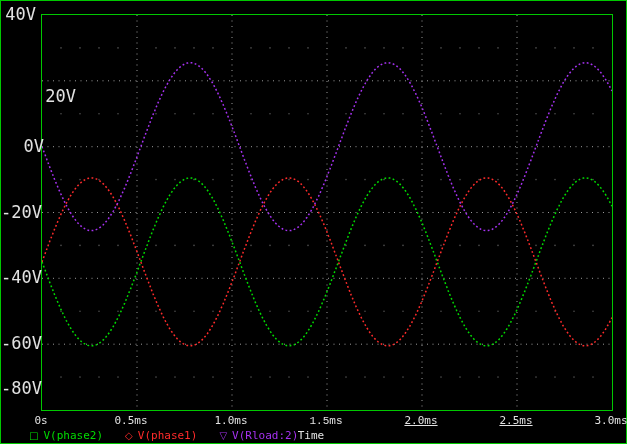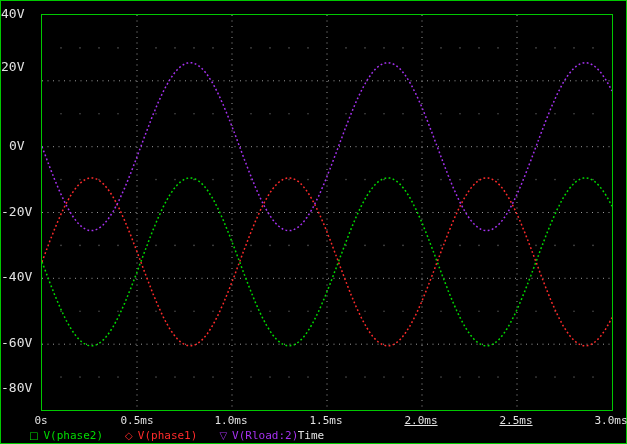--- a/index.html
+++ b/index.html
@@ -13,22 +13,22 @@
     border: 1px solid var(--frame, #00C800);
     background: #000;
   }
   #plot-area {
     position: absolute; left: 40px; top: 13px; width: 572px; height: 397px;
     box-sizing: border-box; border: 1px solid var(--frame, #00C800);
   }
   #plot-svg { position: absolute; left: 0; top: 0; display: block; }
   #y-labels { position: absolute; left: 0; top: 0; width: 36px; height: 444px; }
   .ylab {
-    position: absolute; left: 0; width: 35px; text-align: left;
-    font-size: 13px; line-height: 12px; color: var(--text, #E2E2E2); white-space: nowrap;
+    position: absolute; left: 0; width: 35px; text-align: right;
+    font-size: 17px; line-height: 12px; color: var(--text, #E2E2E2); white-space: nowrap;
   }
   #x-labels { position: absolute; left: 0; top: 414px; width: 505px; height: 13px; }
   .xlab {
     position: absolute; top: 0; transform: translateX(-50%);
     font-size: 11px; line-height: 12px; color: var(--text, #E2E2E2); white-space: nowrap;
   }
   #legend {
     position: absolute; left: 28px; top: 428px; display: flex; gap: 22px;
     font-size: 11px; line-height: 13px;
   }
@@ -199,32 +199,32 @@
         <line x1="0" y1="197.5" x2="570" y2="197.5" stroke="#9A9A9A" stroke-width="1" stroke-dasharray="1 4.5"></line>
         <line x1="0" y1="263.3" x2="570" y2="263.3" stroke="#9A9A9A" stroke-width="1" stroke-dasharray="1 4.5"></line>
         <line x1="0" y1="329.2" x2="570" y2="329.2" stroke="#9A9A9A" stroke-width="1" stroke-dasharray="1 4.5"></line>
         <path d="M0.0 246.9 L1.4 250.7 L2.9 254.5 L4.3 258.2 L5.7 262.0 L7.1 265.7 L8.5 269.4 L10.0 273.1 L11.4 276.6 L12.8 280.2 L14.3 283.6 L15.7 287.0 L17.1 290.3 L18.5 293.5 L20.0 296.6 L21.4 299.6 L22.8 302.5 L24.2 305.3 L25.7 308.0 L27.1 310.5 L28.5 312.9 L29.9 315.2 L31.4 317.4 L32.8 319.4 L34.2 321.2 L35.6 322.9 L37.1 324.4 L38.5 325.8 L39.9 327.0 L41.3 328.1 L42.8 328.9 L44.2 329.7 L45.6 330.2 L47.0 330.6 L48.5 330.8 L49.9 330.8 L51.3 330.7 L52.7 330.3 L54.2 329.9 L55.6 329.2 L57.0 328.4 L58.4 327.4 L59.9 326.2 L61.3 324.9 L62.7 323.4 L64.1 321.8 L65.6 320.0 L67.0 318.0 L68.4 316.0 L69.8 313.7 L71.3 311.4 L72.7 308.9 L74.1 306.2 L75.5 303.5 L77.0 300.6 L78.4 297.6 L79.8 294.6 L81.2 291.4 L82.7 288.1 L84.1 284.8 L85.5 281.3 L86.9 277.8 L88.4 274.3 L89.8 270.6 L91.2 267.0 L92.6 263.3 L94.1 259.5 L95.5 255.7 L96.9 251.9 L98.3 248.1 L99.8 244.3 L101.2 240.5 L102.6 236.8 L104.0 233.0 L105.5 229.3 L106.9 225.6 L108.3 221.9 L109.7 218.3 L111.1 214.8 L112.6 211.3 L114.0 207.9 L115.4 204.5 L116.8 201.3 L118.3 198.2 L119.7 195.1 L121.1 192.2 L122.5 189.3 L124.0 186.6 L125.4 184.0 L126.8 181.6 L128.2 179.3 L129.7 177.1 L131.1 175.0 L132.5 173.1 L133.9 171.4 L135.4 169.8 L136.8 168.4 L138.2 167.1 L139.6 166.0 L141.1 165.1 L142.5 164.3 L143.9 163.7 L145.3 163.3 L146.8 163.0 L148.2 162.9 L149.6 163.0 L151.0 163.3 L152.5 163.7 L153.9 164.3 L155.3 165.1 L156.7 166.0 L158.2 167.1 L159.6 168.4 L161.0 169.8 L162.4 171.4 L163.9 173.1 L165.3 175.0 L166.7 177.1 L168.1 179.3 L169.6 181.6 L171.0 184.0 L172.4 186.6 L173.8 189.3 L175.3 192.2 L176.7 195.1 L178.1 198.2 L179.5 201.3 L181.0 204.5 L182.4 207.9 L183.8 211.3 L185.2 214.8 L186.7 218.3 L188.1 221.9 L189.5 225.6 L190.9 229.3 L192.4 233.0 L193.8 236.8 L195.2 240.5 L196.6 244.3 L198.1 248.1 L199.5 251.9 L200.9 255.7 L202.3 259.5 L203.8 263.3 L205.2 267.0 L206.6 270.6 L208.0 274.3 L209.5 277.8 L210.9 281.3 L212.3 284.8 L213.7 288.1 L215.2 291.4 L216.6 294.6 L218.0 297.6 L219.4 300.6 L220.9 303.5 L222.3 306.2 L223.7 308.9 L225.1 311.4 L226.6 313.7 L228.0 316.0 L229.4 318.0 L230.8 320.0 L232.3 321.8 L233.7 323.4 L235.1 324.9 L236.5 326.2 L238.0 327.4 L239.4 328.4 L240.8 329.2 L242.2 329.9 L243.7 330.3 L245.1 330.7 L246.5 330.8 L247.9 330.8 L249.4 330.6 L250.8 330.2 L252.2 329.7 L253.7 328.9 L255.1 328.1 L256.5 327.0 L257.9 325.8 L259.4 324.4 L260.8 322.9 L262.2 321.2 L263.6 319.4 L265.1 317.4 L266.5 315.2 L267.9 312.9 L269.3 310.5 L270.8 308.0 L272.2 305.3 L273.6 302.5 L275.0 299.6 L276.5 296.6 L277.9 293.5 L279.3 290.3 L280.7 287.0 L282.2 283.6 L283.6 280.2 L285.0 276.6 L286.4 273.1 L287.9 269.4 L289.3 265.7 L290.7 262.0 L292.1 258.2 L293.6 254.5 L295.0 250.7 L296.4 246.9 L297.8 243.1 L299.3 239.3 L300.7 235.5 L302.1 231.7 L303.5 228.0 L305.0 224.3 L306.4 220.7 L307.8 217.1 L309.2 213.6 L310.7 210.1 L312.1 206.7 L313.5 203.5 L314.9 200.2 L316.4 197.1 L317.8 194.1 L319.2 191.2 L320.6 188.4 L322.1 185.8 L323.5 183.2 L324.9 180.8 L326.3 178.5 L327.8 176.4 L329.2 174.4 L330.6 172.6 L332.0 170.9 L333.5 169.3 L334.9 168.0 L336.3 166.7 L337.7 165.7 L339.2 164.8 L340.6 164.1 L342.0 163.5 L343.4 163.2 L344.9 163.0 L346.3 162.9 L347.7 163.1 L349.1 163.4 L350.6 163.9 L352.0 164.6 L353.4 165.4 L354.8 166.4 L356.3 167.5 L357.7 168.9 L359.1 170.3 L360.5 172.0 L362.0 173.8 L363.4 175.7 L364.8 177.8 L366.2 180.0 L367.7 182.4 L369.1 184.9 L370.5 187.5 L371.9 190.3 L373.4 193.1 L374.8 196.1 L376.2 199.2 L377.6 202.4 L379.1 205.6 L380.5 209.0 L381.9 212.4 L383.3 215.9 L384.8 219.5 L386.2 223.1 L387.6 226.8 L389.0 230.5 L390.5 234.2 L391.9 238.0 L393.3 241.8 L394.7 245.6 L396.2 249.4 L397.6 253.2 L399.0 257.0 L400.4 260.8 L401.9 264.5 L403.3 268.2 L404.7 271.8 L406.1 275.5 L407.6 279.0 L409.0 282.5 L410.4 285.9 L411.8 289.2 L413.3 292.4 L414.7 295.6 L416.1 298.6 L417.5 301.6 L419.0 304.4 L420.4 307.1 L421.8 309.7 L423.2 312.2 L424.7 314.5 L426.1 316.7 L427.5 318.7 L428.9 320.6 L430.3 322.3 L431.8 323.9 L433.2 325.4 L434.6 326.6 L436.0 327.7 L437.5 328.7 L438.9 329.4 L440.3 330.0 L441.7 330.5 L443.2 330.7 L444.6 330.8 L446.0 330.7 L447.4 330.5 L448.9 330.0 L450.3 329.4 L451.7 328.7 L453.1 327.7 L454.6 326.6 L456.0 325.4 L457.4 323.9 L458.8 322.3 L460.3 320.6 L461.7 318.7 L463.1 316.7 L464.5 314.5 L466.0 312.2 L467.4 309.7 L468.8 307.1 L470.2 304.4 L471.7 301.6 L473.1 298.6 L474.5 295.6 L475.9 292.4 L477.4 289.2 L478.8 285.9 L480.2 282.5 L481.6 279.0 L483.1 275.5 L484.5 271.8 L485.9 268.2 L487.3 264.5 L488.8 260.8 L490.2 257.0 L491.6 253.2 L493.0 249.4 L494.5 245.6 L495.9 241.8 L497.3 238.0 L498.7 234.2 L500.2 230.5 L501.6 226.8 L503.0 223.1 L504.4 219.5 L505.9 215.9 L507.3 212.4 L508.7 209.0 L510.1 205.6 L511.6 202.4 L513.0 199.2 L514.4 196.1 L515.8 193.1 L517.3 190.3 L518.7 187.5 L520.1 184.9 L521.5 182.4 L523.0 180.0 L524.4 177.8 L525.8 175.7 L527.2 173.8 L528.7 172.0 L530.1 170.3 L531.5 168.9 L532.9 167.5 L534.4 166.4 L535.8 165.4 L537.2 164.6 L538.6 163.9 L540.1 163.4 L541.5 163.1 L542.9 162.9 L544.3 163.0 L545.8 163.2 L547.2 163.5 L548.6 164.1 L550.0 164.8 L551.5 165.7 L552.9 166.7 L554.3 168.0 L555.7 169.3 L557.2 170.9 L558.6 172.6 L560.0 174.4 L561.4 176.4 L562.9 178.5 L564.3 180.8 L565.7 183.2 L567.1 185.8 L568.6 188.4 L570.0 191.2" fill="none" stroke="#00DC00" stroke-width="1.5" stroke-dasharray="1.8 2.4"></path>
         <path d="M0.0 246.9 L1.4 243.1 L2.9 239.3 L4.3 235.5 L5.7 231.7 L7.1 228.0 L8.5 224.3 L10.0 220.7 L11.4 217.1 L12.8 213.6 L14.3 210.1 L15.7 206.7 L17.1 203.5 L18.5 200.2 L20.0 197.1 L21.4 194.1 L22.8 191.2 L24.2 188.4 L25.7 185.8 L27.1 183.2 L28.5 180.8 L29.9 178.5 L31.4 176.4 L32.8 174.4 L34.2 172.6 L35.6 170.9 L37.1 169.3 L38.5 168.0 L39.9 166.7 L41.3 165.7 L42.8 164.8 L44.2 164.1 L45.6 163.5 L47.0 163.2 L48.5 163.0 L49.9 162.9 L51.3 163.1 L52.7 163.4 L54.2 163.9 L55.6 164.6 L57.0 165.4 L58.4 166.4 L59.9 167.5 L61.3 168.9 L62.7 170.3 L64.1 172.0 L65.6 173.8 L67.0 175.7 L68.4 177.8 L69.8 180.0 L71.3 182.4 L72.7 184.9 L74.1 187.5 L75.5 190.3 L77.0 193.1 L78.4 196.1 L79.8 199.2 L81.2 202.4 L82.7 205.6 L84.1 209.0 L85.5 212.4 L86.9 215.9 L88.4 219.5 L89.8 223.1 L91.2 226.8 L92.6 230.5 L94.1 234.2 L95.5 238.0 L96.9 241.8 L98.3 245.6 L99.8 249.4 L101.2 253.2 L102.6 257.0 L104.0 260.8 L105.5 264.5 L106.9 268.2 L108.3 271.8 L109.7 275.5 L111.1 279.0 L112.6 282.5 L114.0 285.9 L115.4 289.2 L116.8 292.4 L118.3 295.6 L119.7 298.6 L121.1 301.6 L122.5 304.4 L124.0 307.1 L125.4 309.7 L126.8 312.2 L128.2 314.5 L129.7 316.7 L131.1 318.7 L132.5 320.6 L133.9 322.3 L135.4 323.9 L136.8 325.4 L138.2 326.6 L139.6 327.7 L141.1 328.7 L142.5 329.4 L143.9 330.0 L145.3 330.5 L146.8 330.7 L148.2 330.8 L149.6 330.7 L151.0 330.5 L152.5 330.0 L153.9 329.4 L155.3 328.7 L156.7 327.7 L158.2 326.6 L159.6 325.4 L161.0 323.9 L162.4 322.3 L163.9 320.6 L165.3 318.7 L166.7 316.7 L168.1 314.5 L169.6 312.2 L171.0 309.7 L172.4 307.1 L173.8 304.4 L175.3 301.6 L176.7 298.6 L178.1 295.6 L179.5 292.4 L181.0 289.2 L182.4 285.9 L183.8 282.5 L185.2 279.0 L186.7 275.5 L188.1 271.8 L189.5 268.2 L190.9 264.5 L192.4 260.8 L193.8 257.0 L195.2 253.2 L196.6 249.4 L198.1 245.6 L199.5 241.8 L200.9 238.0 L202.3 234.2 L203.8 230.5 L205.2 226.8 L206.6 223.1 L208.0 219.5 L209.5 215.9 L210.9 212.4 L212.3 209.0 L213.7 205.6 L215.2 202.4 L216.6 199.2 L218.0 196.1 L219.4 193.1 L220.9 190.3 L222.3 187.5 L223.7 184.9 L225.1 182.4 L226.6 180.0 L228.0 177.8 L229.4 175.7 L230.8 173.8 L232.3 172.0 L233.7 170.3 L235.1 168.9 L236.5 167.5 L238.0 166.4 L239.4 165.4 L240.8 164.6 L242.2 163.9 L243.7 163.4 L245.1 163.1 L246.5 162.9 L247.9 163.0 L249.4 163.2 L250.8 163.5 L252.2 164.1 L253.7 164.8 L255.1 165.7 L256.5 166.7 L257.9 168.0 L259.4 169.3 L260.8 170.9 L262.2 172.6 L263.6 174.4 L265.1 176.4 L266.5 178.5 L267.9 180.8 L269.3 183.2 L270.8 185.8 L272.2 188.4 L273.6 191.2 L275.0 194.1 L276.5 197.1 L277.9 200.2 L279.3 203.5 L280.7 206.7 L282.2 210.1 L283.6 213.6 L285.0 217.1 L286.4 220.7 L287.9 224.3 L289.3 228.0 L290.7 231.7 L292.1 235.5 L293.6 239.3 L295.0 243.1 L296.4 246.9 L297.8 250.7 L299.3 254.5 L300.7 258.2 L302.1 262.0 L303.5 265.7 L305.0 269.4 L306.4 273.1 L307.8 276.6 L309.2 280.2 L310.7 283.6 L312.1 287.0 L313.5 290.3 L314.9 293.5 L316.4 296.6 L317.8 299.6 L319.2 302.5 L320.6 305.3 L322.1 308.0 L323.5 310.5 L324.9 312.9 L326.3 315.2 L327.8 317.4 L329.2 319.4 L330.6 321.2 L332.0 322.9 L333.5 324.4 L334.9 325.8 L336.3 327.0 L337.7 328.1 L339.2 328.9 L340.6 329.7 L342.0 330.2 L343.4 330.6 L344.9 330.8 L346.3 330.8 L347.7 330.7 L349.1 330.3 L350.6 329.9 L352.0 329.2 L353.4 328.4 L354.8 327.4 L356.3 326.2 L357.7 324.9 L359.1 323.4 L360.5 321.8 L362.0 320.0 L363.4 318.0 L364.8 316.0 L366.2 313.7 L367.7 311.4 L369.1 308.9 L370.5 306.2 L371.9 303.5 L373.4 300.6 L374.8 297.6 L376.2 294.6 L377.6 291.4 L379.1 288.1 L380.5 284.8 L381.9 281.3 L383.3 277.8 L384.8 274.3 L386.2 270.6 L387.6 267.0 L389.0 263.3 L390.5 259.5 L391.9 255.7 L393.3 251.9 L394.7 248.1 L396.2 244.3 L397.6 240.5 L399.0 236.8 L400.4 233.0 L401.9 229.3 L403.3 225.6 L404.7 221.9 L406.1 218.3 L407.6 214.8 L409.0 211.3 L410.4 207.9 L411.8 204.5 L413.3 201.3 L414.7 198.2 L416.1 195.1 L417.5 192.2 L419.0 189.3 L420.4 186.6 L421.8 184.0 L423.2 181.6 L424.7 179.3 L426.1 177.1 L427.5 175.0 L428.9 173.1 L430.3 171.4 L431.8 169.8 L433.2 168.4 L434.6 167.1 L436.0 166.0 L437.5 165.1 L438.9 164.3 L440.3 163.7 L441.7 163.3 L443.2 163.0 L444.6 162.9 L446.0 163.0 L447.4 163.3 L448.9 163.7 L450.3 164.3 L451.7 165.1 L453.1 166.0 L454.6 167.1 L456.0 168.4 L457.4 169.8 L458.8 171.4 L460.3 173.1 L461.7 175.0 L463.1 177.1 L464.5 179.3 L466.0 181.6 L467.4 184.0 L468.8 186.6 L470.2 189.3 L471.7 192.2 L473.1 195.1 L474.5 198.2 L475.9 201.3 L477.4 204.5 L478.8 207.9 L480.2 211.3 L481.6 214.8 L483.1 218.3 L484.5 221.9 L485.9 225.6 L487.3 229.3 L488.8 233.0 L490.2 236.8 L491.6 240.5 L493.0 244.3 L494.5 248.1 L495.9 251.9 L497.3 255.7 L498.7 259.5 L500.2 263.3 L501.6 267.0 L503.0 270.6 L504.4 274.3 L505.9 277.8 L507.3 281.3 L508.7 284.8 L510.1 288.1 L511.6 291.4 L513.0 294.6 L514.4 297.6 L515.8 300.6 L517.3 303.5 L518.7 306.2 L520.1 308.9 L521.5 311.4 L523.0 313.7 L524.4 316.0 L525.8 318.0 L527.2 320.0 L528.7 321.8 L530.1 323.4 L531.5 324.9 L532.9 326.2 L534.4 327.4 L535.8 328.4 L537.2 329.2 L538.6 329.9 L540.1 330.3 L541.5 330.7 L542.9 330.8 L544.3 330.8 L545.8 330.6 L547.2 330.2 L548.6 329.7 L550.0 328.9 L551.5 328.1 L552.9 327.0 L554.3 325.8 L555.7 324.4 L557.2 322.9 L558.6 321.2 L560.0 319.4 L561.4 317.4 L562.9 315.2 L564.3 312.9 L565.7 310.5 L567.1 308.0 L568.6 305.3 L570.0 302.5" fill="none" stroke="#FF2B2B" stroke-width="1.5" stroke-dasharray="1.8 2.4"></path>
         <path d="M0.0 131.7 L1.4 135.5 L2.9 139.3 L4.3 143.0 L5.7 146.8 L7.1 150.5 L8.5 154.2 L10.0 157.8 L11.4 161.4 L12.8 165.0 L14.3 168.4 L15.7 171.8 L17.1 175.1 L18.5 178.3 L20.0 181.4 L21.4 184.4 L22.8 187.3 L24.2 190.1 L25.7 192.8 L27.1 195.3 L28.5 197.7 L29.9 200.0 L31.4 202.2 L32.8 204.1 L34.2 206.0 L35.6 207.7 L37.1 209.2 L38.5 210.6 L39.9 211.8 L41.3 212.9 L42.8 213.7 L44.2 214.4 L45.6 215.0 L47.0 215.4 L48.5 215.6 L49.9 215.6 L51.3 215.5 L52.7 215.1 L54.2 214.6 L55.6 214.0 L57.0 213.2 L58.4 212.2 L59.9 211.0 L61.3 209.7 L62.7 208.2 L64.1 206.6 L65.6 204.8 L67.0 202.8 L68.4 200.7 L69.8 198.5 L71.3 196.1 L72.7 193.6 L74.1 191.0 L75.5 188.3 L77.0 185.4 L78.4 182.4 L79.8 179.3 L81.2 176.2 L82.7 172.9 L84.1 169.5 L85.5 166.1 L86.9 162.6 L88.4 159.0 L89.8 155.4 L91.2 151.8 L92.6 148.0 L94.1 144.3 L95.5 140.5 L96.9 136.7 L98.3 132.9 L99.8 129.1 L101.2 125.3 L102.6 121.5 L104.0 117.8 L105.5 114.0 L106.9 110.4 L108.3 106.7 L109.7 103.1 L111.1 99.5 L112.6 96.1 L114.0 92.7 L115.4 89.3 L116.8 86.1 L118.3 82.9 L119.7 79.9 L121.1 77.0 L122.5 74.1 L124.0 71.4 L125.4 68.8 L126.8 66.4 L128.2 64.1 L129.7 61.9 L131.1 59.8 L132.5 57.9 L133.9 56.2 L135.4 54.6 L136.8 53.2 L138.2 51.9 L139.6 50.8 L141.1 49.9 L142.5 49.1 L143.9 48.5 L145.3 48.1 L146.8 47.8 L148.2 47.7 L149.6 47.8 L151.0 48.1 L152.5 48.5 L153.9 49.1 L155.3 49.9 L156.7 50.8 L158.2 51.9 L159.6 53.2 L161.0 54.6 L162.4 56.2 L163.9 57.9 L165.3 59.8 L166.7 61.9 L168.1 64.1 L169.6 66.4 L171.0 68.8 L172.4 71.4 L173.8 74.1 L175.3 77.0 L176.7 79.9 L178.1 82.9 L179.5 86.1 L181.0 89.3 L182.4 92.7 L183.8 96.1 L185.2 99.5 L186.7 103.1 L188.1 106.7 L189.5 110.4 L190.9 114.0 L192.4 117.8 L193.8 121.5 L195.2 125.3 L196.6 129.1 L198.1 132.9 L199.5 136.7 L200.9 140.5 L202.3 144.3 L203.8 148.0 L205.2 151.8 L206.6 155.4 L208.0 159.0 L209.5 162.6 L210.9 166.1 L212.3 169.5 L213.7 172.9 L215.2 176.2 L216.6 179.3 L218.0 182.4 L219.4 185.4 L220.9 188.3 L222.3 191.0 L223.7 193.6 L225.1 196.1 L226.6 198.5 L228.0 200.7 L229.4 202.8 L230.8 204.8 L232.3 206.6 L233.7 208.2 L235.1 209.7 L236.5 211.0 L238.0 212.2 L239.4 213.2 L240.8 214.0 L242.2 214.6 L243.7 215.1 L245.1 215.5 L246.5 215.6 L247.9 215.6 L249.4 215.4 L250.8 215.0 L252.2 214.4 L253.7 213.7 L255.1 212.9 L256.5 211.8 L257.9 210.6 L259.4 209.2 L260.8 207.7 L262.2 206.0 L263.6 204.1 L265.1 202.2 L266.5 200.0 L267.9 197.7 L269.3 195.3 L270.8 192.8 L272.2 190.1 L273.6 187.3 L275.0 184.4 L276.5 181.4 L277.9 178.3 L279.3 175.1 L280.7 171.8 L282.2 168.4 L283.6 165.0 L285.0 161.4 L286.4 157.8 L287.9 154.2 L289.3 150.5 L290.7 146.8 L292.1 143.0 L293.6 139.3 L295.0 135.5 L296.4 131.7 L297.8 127.9 L299.3 124.1 L300.7 120.3 L302.1 116.5 L303.5 112.8 L305.0 109.1 L306.4 105.5 L307.8 101.9 L309.2 98.4 L310.7 94.9 L312.1 91.5 L313.5 88.2 L314.9 85.0 L316.4 81.9 L317.8 78.9 L319.2 76.0 L320.6 73.2 L322.1 70.5 L323.5 68.0 L324.9 65.6 L326.3 63.3 L327.8 61.2 L329.2 59.2 L330.6 57.3 L332.0 55.7 L333.5 54.1 L334.9 52.7 L336.3 51.5 L337.7 50.5 L339.2 49.6 L340.6 48.9 L342.0 48.3 L343.4 48.0 L344.9 47.8 L346.3 47.7 L347.7 47.9 L349.1 48.2 L350.6 48.7 L352.0 49.3 L353.4 50.2 L354.8 51.2 L356.3 52.3 L357.7 53.6 L359.1 55.1 L360.5 56.8 L362.0 58.6 L363.4 60.5 L364.8 62.6 L366.2 64.8 L367.7 67.2 L369.1 69.7 L370.5 72.3 L371.9 75.1 L373.4 77.9 L374.8 80.9 L376.2 84.0 L377.6 87.2 L379.1 90.4 L380.5 93.8 L381.9 97.2 L383.3 100.7 L384.8 104.3 L386.2 107.9 L387.6 111.6 L389.0 115.3 L390.5 119.0 L391.9 122.8 L393.3 126.6 L394.7 130.4 L396.2 134.2 L397.6 138.0 L399.0 141.8 L400.4 145.5 L401.9 149.3 L403.3 153.0 L404.7 156.6 L406.1 160.2 L407.6 163.8 L409.0 167.3 L410.4 170.7 L411.8 174.0 L413.3 177.2 L414.7 180.4 L416.1 183.4 L417.5 186.4 L419.0 189.2 L420.4 191.9 L421.8 194.5 L423.2 197.0 L424.7 199.3 L426.1 201.5 L427.5 203.5 L428.9 205.4 L430.3 207.1 L431.8 208.7 L433.2 210.1 L434.6 211.4 L436.0 212.5 L437.5 213.5 L438.9 214.2 L440.3 214.8 L441.7 215.3 L443.2 215.5 L444.6 215.6 L446.0 215.5 L447.4 215.3 L448.9 214.8 L450.3 214.2 L451.7 213.5 L453.1 212.5 L454.6 211.4 L456.0 210.1 L457.4 208.7 L458.8 207.1 L460.3 205.4 L461.7 203.5 L463.1 201.5 L464.5 199.3 L466.0 197.0 L467.4 194.5 L468.8 191.9 L470.2 189.2 L471.7 186.4 L473.1 183.4 L474.5 180.4 L475.9 177.2 L477.4 174.0 L478.8 170.7 L480.2 167.3 L481.6 163.8 L483.1 160.2 L484.5 156.6 L485.9 153.0 L487.3 149.3 L488.8 145.5 L490.2 141.8 L491.6 138.0 L493.0 134.2 L494.5 130.4 L495.9 126.6 L497.3 122.8 L498.7 119.0 L500.2 115.3 L501.6 111.6 L503.0 107.9 L504.4 104.3 L505.9 100.7 L507.3 97.2 L508.7 93.8 L510.1 90.4 L511.6 87.2 L513.0 84.0 L514.4 80.9 L515.8 77.9 L517.3 75.1 L518.7 72.3 L520.1 69.7 L521.5 67.2 L523.0 64.8 L524.4 62.6 L525.8 60.5 L527.2 58.6 L528.7 56.8 L530.1 55.1 L531.5 53.6 L532.9 52.3 L534.4 51.2 L535.8 50.2 L537.2 49.3 L538.6 48.7 L540.1 48.2 L541.5 47.9 L542.9 47.7 L544.3 47.8 L545.8 48.0 L547.2 48.3 L548.6 48.9 L550.0 49.6 L551.5 50.5 L552.9 51.5 L554.3 52.7 L555.7 54.1 L557.2 55.7 L558.6 57.3 L560.0 59.2 L561.4 61.2 L562.9 63.3 L564.3 65.6 L565.7 68.0 L567.1 70.5 L568.6 73.2 L570.0 76.0" fill="none" stroke="#A632F2" stroke-width="1.5" stroke-dasharray="1.8 2.4"></path>
       </svg>
   </div>
   <div id="y-labels">
       <div class="ylab" style="top: 7px;">40V</div>
-      <div class="ylab" style="top: 60px;">20V</div>
+      <div class="ylab" style="top: 89px; margin-left: 40px;">20V</div>
       <div class="ylab" style="top: 138.667px; margin-left: 8px;">0V</div>
       <div class="ylab" style="top: 204.5px;">-20V</div>
       <div class="ylab" style="top: 270.333px;">-40V</div>
       <div class="ylab" style="top: 336.167px;">-60V</div>
       <div class="ylab" style="top: 381px;">-80V</div>
     </div>
   <div id="x-labels">
       <div class="xlab" style="left: 40px;">0s</div>
-      <div class="xlab" style="left: 136px;">0.5ms</div>
+      <div class="xlab" style="left: 130px;">0.5ms</div>
       <div class="xlab" style="left: 230px;">1.0ms</div>
-      <div class="xlab" style="left: 325px;">1.5ms</div>
+      <div class="xlab" style="left: 325px; font-family: Liberation Mono, monospace;">1.5ms</div>
       <div class="xlab" style="left: 420px; text-decoration: underline;">2.0ms</div>
       <div class="xlab" style="left: 515px; text-decoration: underline;">2.5ms</div>
       <div class="xlab" style="left: 610px;">3.0ms</div>
     </div>
   <div id="legend">
       <div class="legend-item">
         <span class="legend-marker" style="color: rgb(0, 220, 0);">□</span>
         <span style="color: rgb(0, 220, 0);">V(phase2)</span>
       </div>
       <div class="legend-item">

